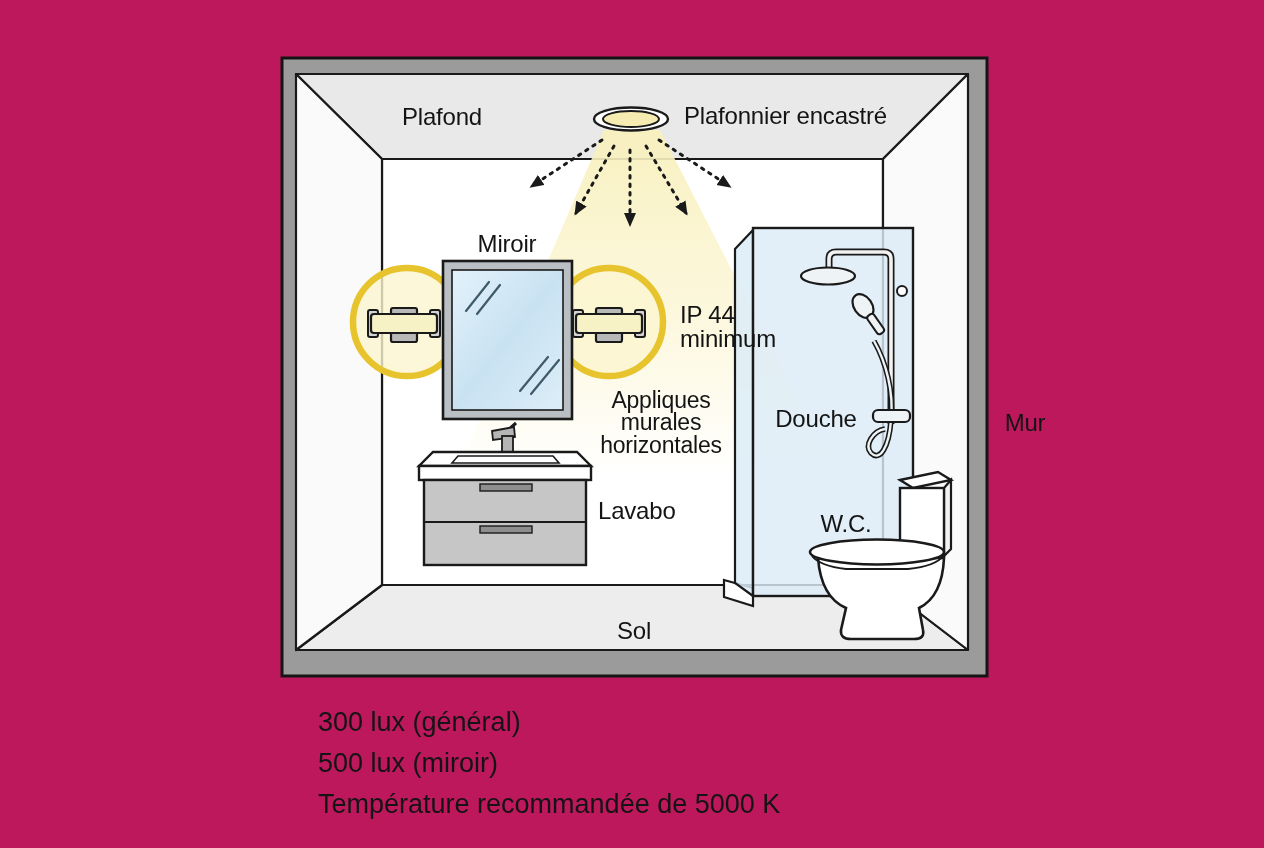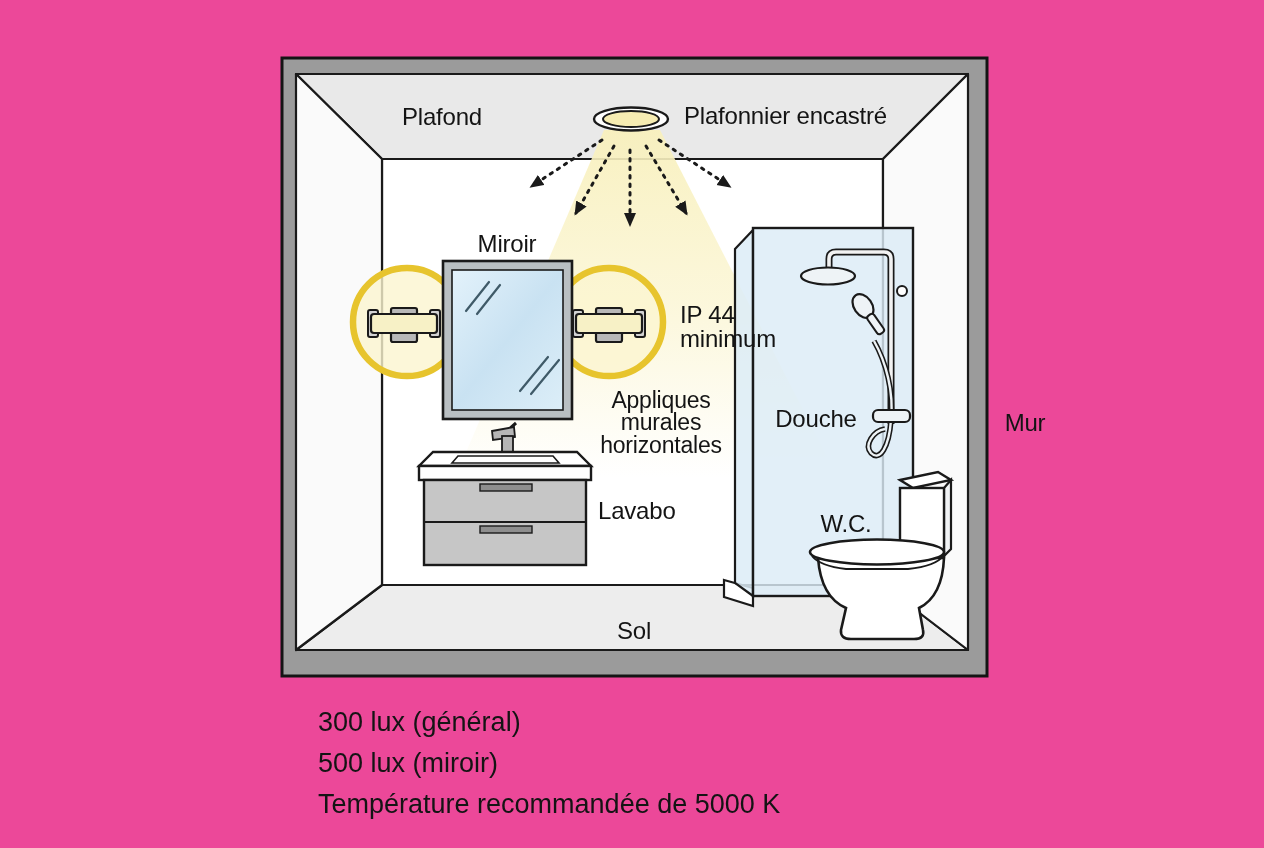--- a/index.html
+++ b/index.html
@@ -1,19 +1,19 @@
 <!DOCTYPE html>
 <html><head>
 <meta charset="utf-8">
 <style>
   html,body{margin:0;padding:0;background:#ffffff;}
   .stage{
     position:relative;
     width:1264px;height:848px;
-    background:#ec4899;
+    background:#be185d;
     overflow:hidden;
     font-family:"Liberation Sans", sans-serif;
   }
   svg{display:block;}
   .lbl{
     font-family:"Liberation Sans", sans-serif;
     font-size:24px;
     fill:#141414;
     letter-spacing:-0.2px;
   }

